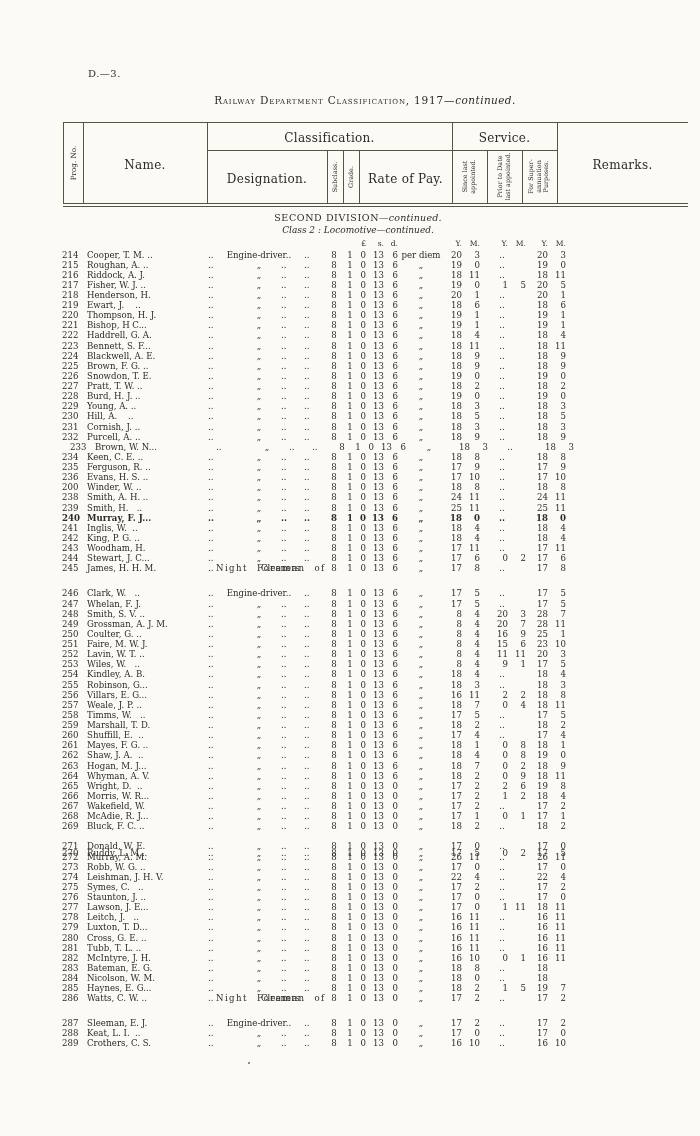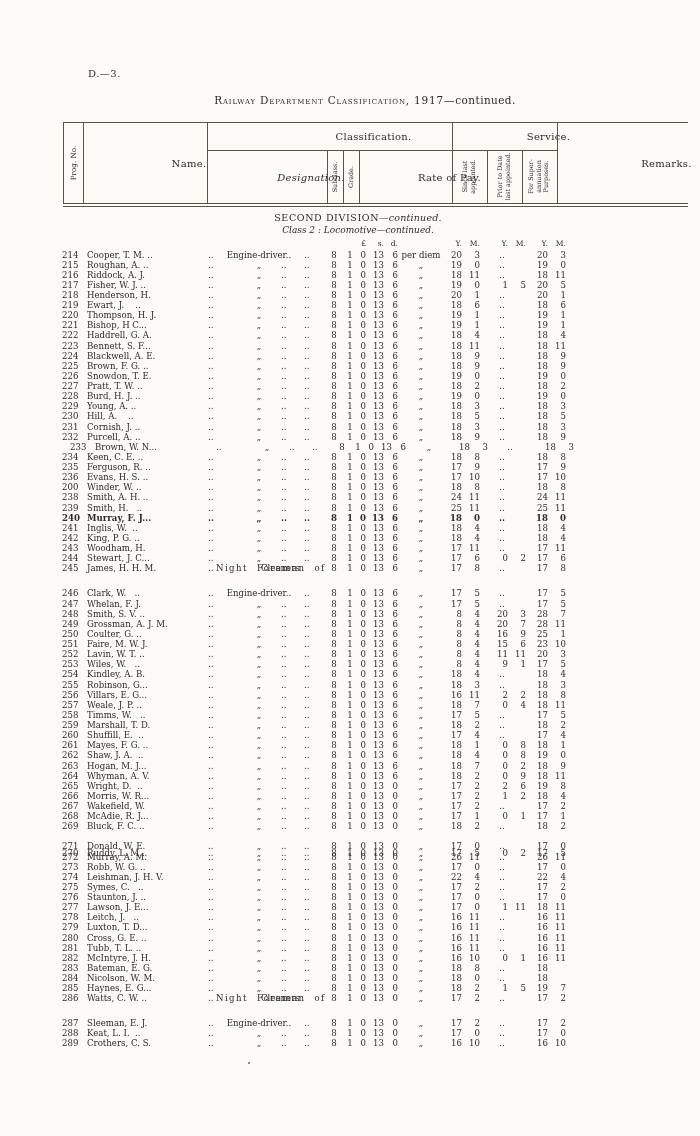--- a/index.html
+++ b/index.html
@@ -7,29 +7,29 @@
     position:relative;width:700px;height:1136px;margin:0 auto;
     background:#fbfaf5;color:#2e2b26;overflow:hidden;
     font-family:"DejaVu Serif", serif;
   }
   .abs{position:absolute;}
   
   .doc-ref{left:88px;top:68px;font-size:10px;letter-spacing:.5px;}
   .page-num{left:0;top:66px;width:690px;text-align:center;font-size:10px;letter-spacing:1px;}
   .title{left:20px;top:94px;width:690px;text-align:center;font-size:10.5px;letter-spacing:.4px;}
   .title .sc{font-variant:small-caps;letter-spacing:.8px;}
-  .title .it{}
+  .title .it{font-style:italic;}
   .division{left:8px;top:212px;width:700px;text-align:center;font-size:9.5px;letter-spacing:.6px;}
   .division .it{font-style:italic;letter-spacing:.2px;}
   .classline{left:8px;top:225px;width:700px;text-align:center;font-size:9px;font-style:italic;}
   
   .hl{position:absolute;background:#57534b;height:1px;}
   .vl{position:absolute;background:#57534b;width:1px;}
   
-  .hlabel{position:absolute;font-size:10px;text-align:center;letter-spacing:.3px;margin-left:44px;}
+  .hlabel{position:absolute;font-size:12px;text-align:center;letter-spacing:.3px;}
   .rot{position:absolute;display:flex;align-items:center;justify-content:center;
        transform:rotate(-90deg);font-size:6.4px;line-height:1.18;text-align:center;}
   
   .row{position:absolute;left:0;width:700px;height:10.2px;font-size:8.6px;line-height:10.2px;}
   .row span{position:absolute;top:0;white-space:pre;}
   .c-no{left:62px;width:20px;}
   .c-name{left:87px;}
   .c-l1{left:208px;}
   .c-desig{left:218px;width:82px;text-align:center;}
   .c-l2{left:281px;}
@@ -72,21 +72,21 @@
   <div class="vl" style="left:557px;top:122px;height:81px;"></div>
   <div class="vl" style="left:327px;top:150px;height:53px;"></div>
   <div class="vl" style="left:343px;top:150px;height:53px;"></div>
   <div class="vl" style="left:359px;top:150px;height:53px;"></div>
   <div class="vl" style="left:487px;top:150px;height:53px;"></div>
   <div class="vl" style="left:522px;top:150px;height:53px;"></div>
 
   <div class="rot" style="left:32.5px;top:152.5px;width:81px;height:20px;font-size:7.2px;">Prog. No.</div>
   <div class="hlabel" style="left:83px;top:158px;width:124px;">Name.</div>
   <div class="hlabel" style="left:207px;top:131px;width:245px;">Classification.</div>
-  <div class="hlabel" style="left:207px;top:172px;width:120px;font-style:italic;">Designation.</div>
+  <div class="hlabel" style="left:207px;top:172px;width:120px;">Designation.</div>
   <div class="rot" style="left:308.5px;top:168.5px;width:53px;height:16px;">Subclass.</div>
   <div class="rot" style="left:324.5px;top:168.5px;width:53px;height:16px;">Grade.</div>
   <div class="hlabel" style="left:359px;top:172px;width:93px;">Rate of Pay.</div>
   <div class="hlabel" style="left:452px;top:131px;width:105px;">Service.</div>
   <div class="rot" style="left:443px;top:159px;width:53px;height:35px;">Since last appointed.</div>
   <div class="rot" style="left:478px;top:159px;width:53px;height:35px;">Prior to Date last appointed.</div>
   <div class="rot" style="left:513px;top:159px;width:53px;height:35px;">For Super- annuation Purposes.</div>
   <div class="hlabel" style="left:557px;top:158px;width:131px;">Remarks.</div>
 
   <div class="abs division">

